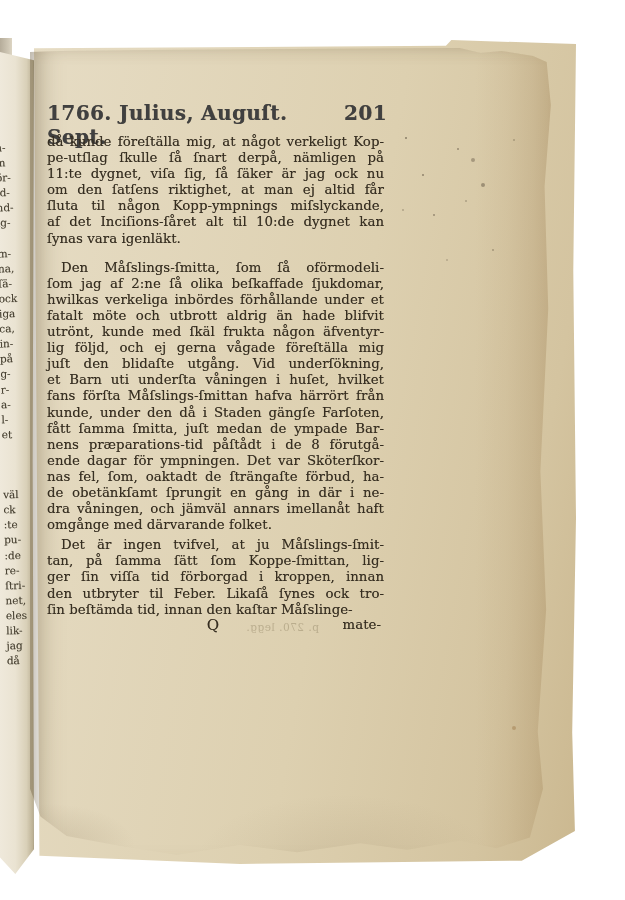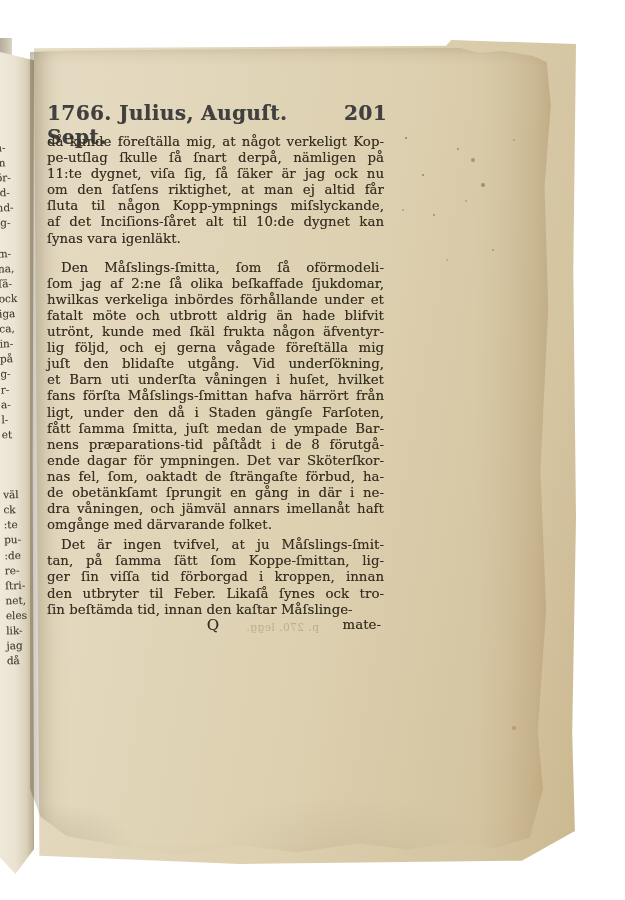--- a/index.html
+++ b/index.html
@@ -183,21 +183,21 @@
       <div class="para indent">
           <div class="tline">Den Måſslings-ſmitta, ſom ſå oförmodeli-</div>
           <div class="tline">ſom jag af 2:ne ſå olika beſkaffade ſjukdomar,</div>
           <div class="tline">hwilkas verkeliga inbördes förhållande under et</div>
           <div class="tline">fatalt möte och utbrott aldrig än hade blifvit</div>
           <div class="tline">utrönt, kunde med ſkäl frukta någon äfventyr-</div>
           <div class="tline">lig följd, och ej gerna vågade föreſtälla mig</div>
           <div class="tline">juſt den blidaſte utgång.  Vid underſökning,</div>
           <div class="tline">et Barn uti underſta våningen i huſet, hvilket</div>
           <div class="tline">fans förſta Måſslings-ſmittan hafva härrört från</div>
-          <div class="tline">ligt, under den då i Staden gängſe Farſoten,</div>
+          <div class="tline">kunde, under den då i Staden gängſe Farſoten,</div>
           <div class="tline">fått ſamma ſmitta, juſt medan de ympade Bar-</div>
           <div class="tline">nens præparations-tid påſtådt i de 8 förutgå-</div>
           <div class="tline">ende dagar för ympningen.  Det var Sköterſkor-</div>
           <div class="tline">nas fel, ſom, oaktadt de ſträngaſte förbud, ha-</div>
           <div class="tline">de obetänkſamt ſprungit en gång in där i ne-</div>
           <div class="tline">dra våningen, och jämväl annars imellanåt haft</div>
           <div class="tline">omgånge med därvarande folket.</div>
         </div>
       <div class="para indent p3">
           <div class="tline">Det är ingen tvifvel, at ju Måſslings-ſmit-</div>

